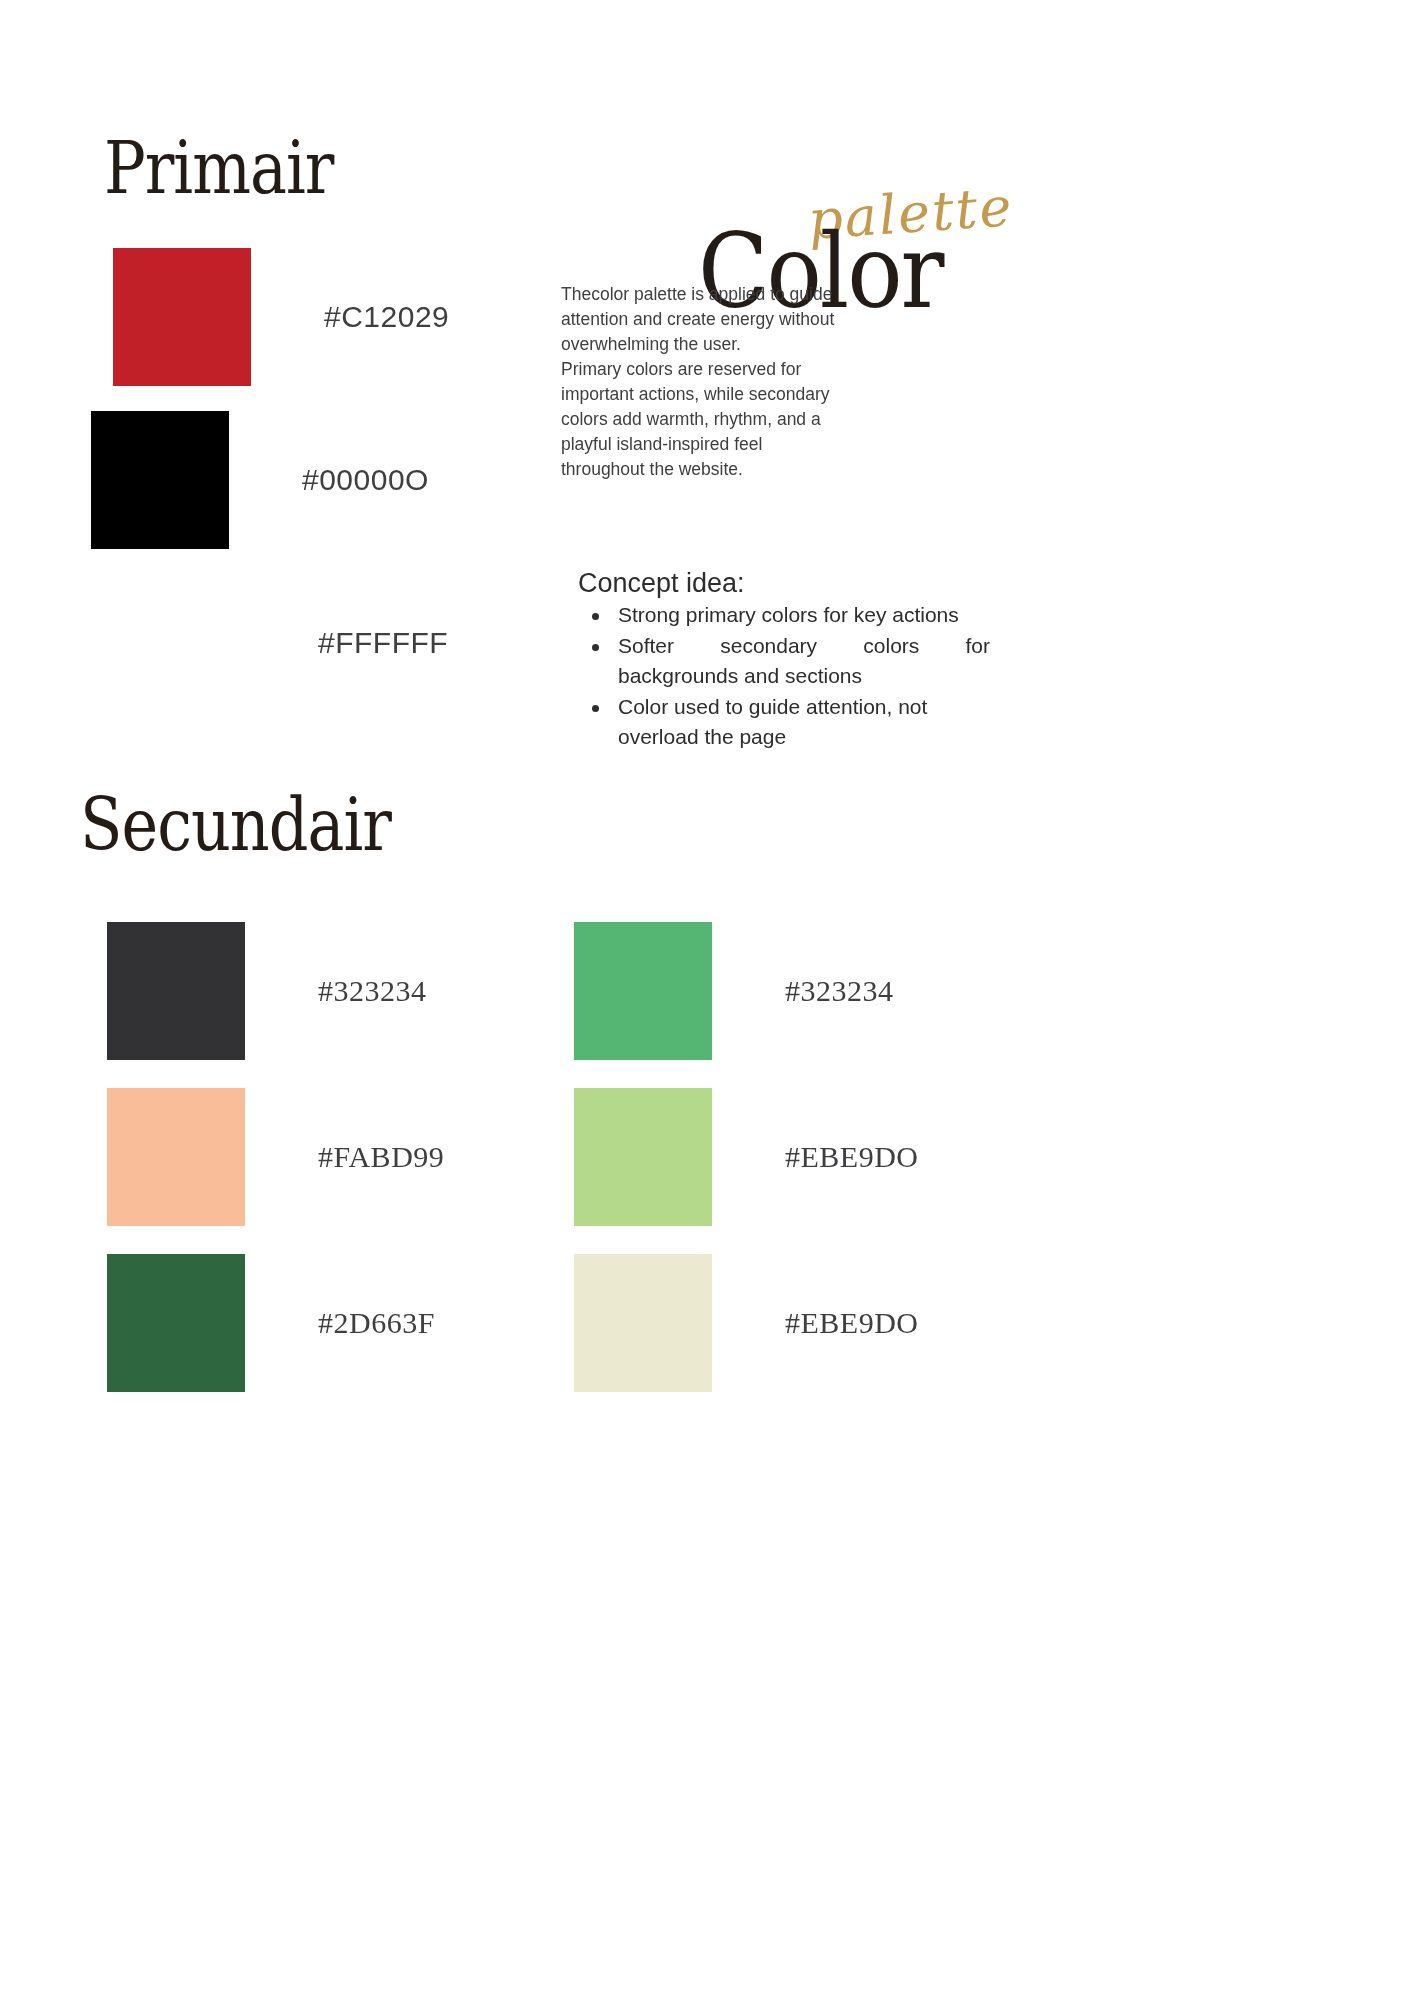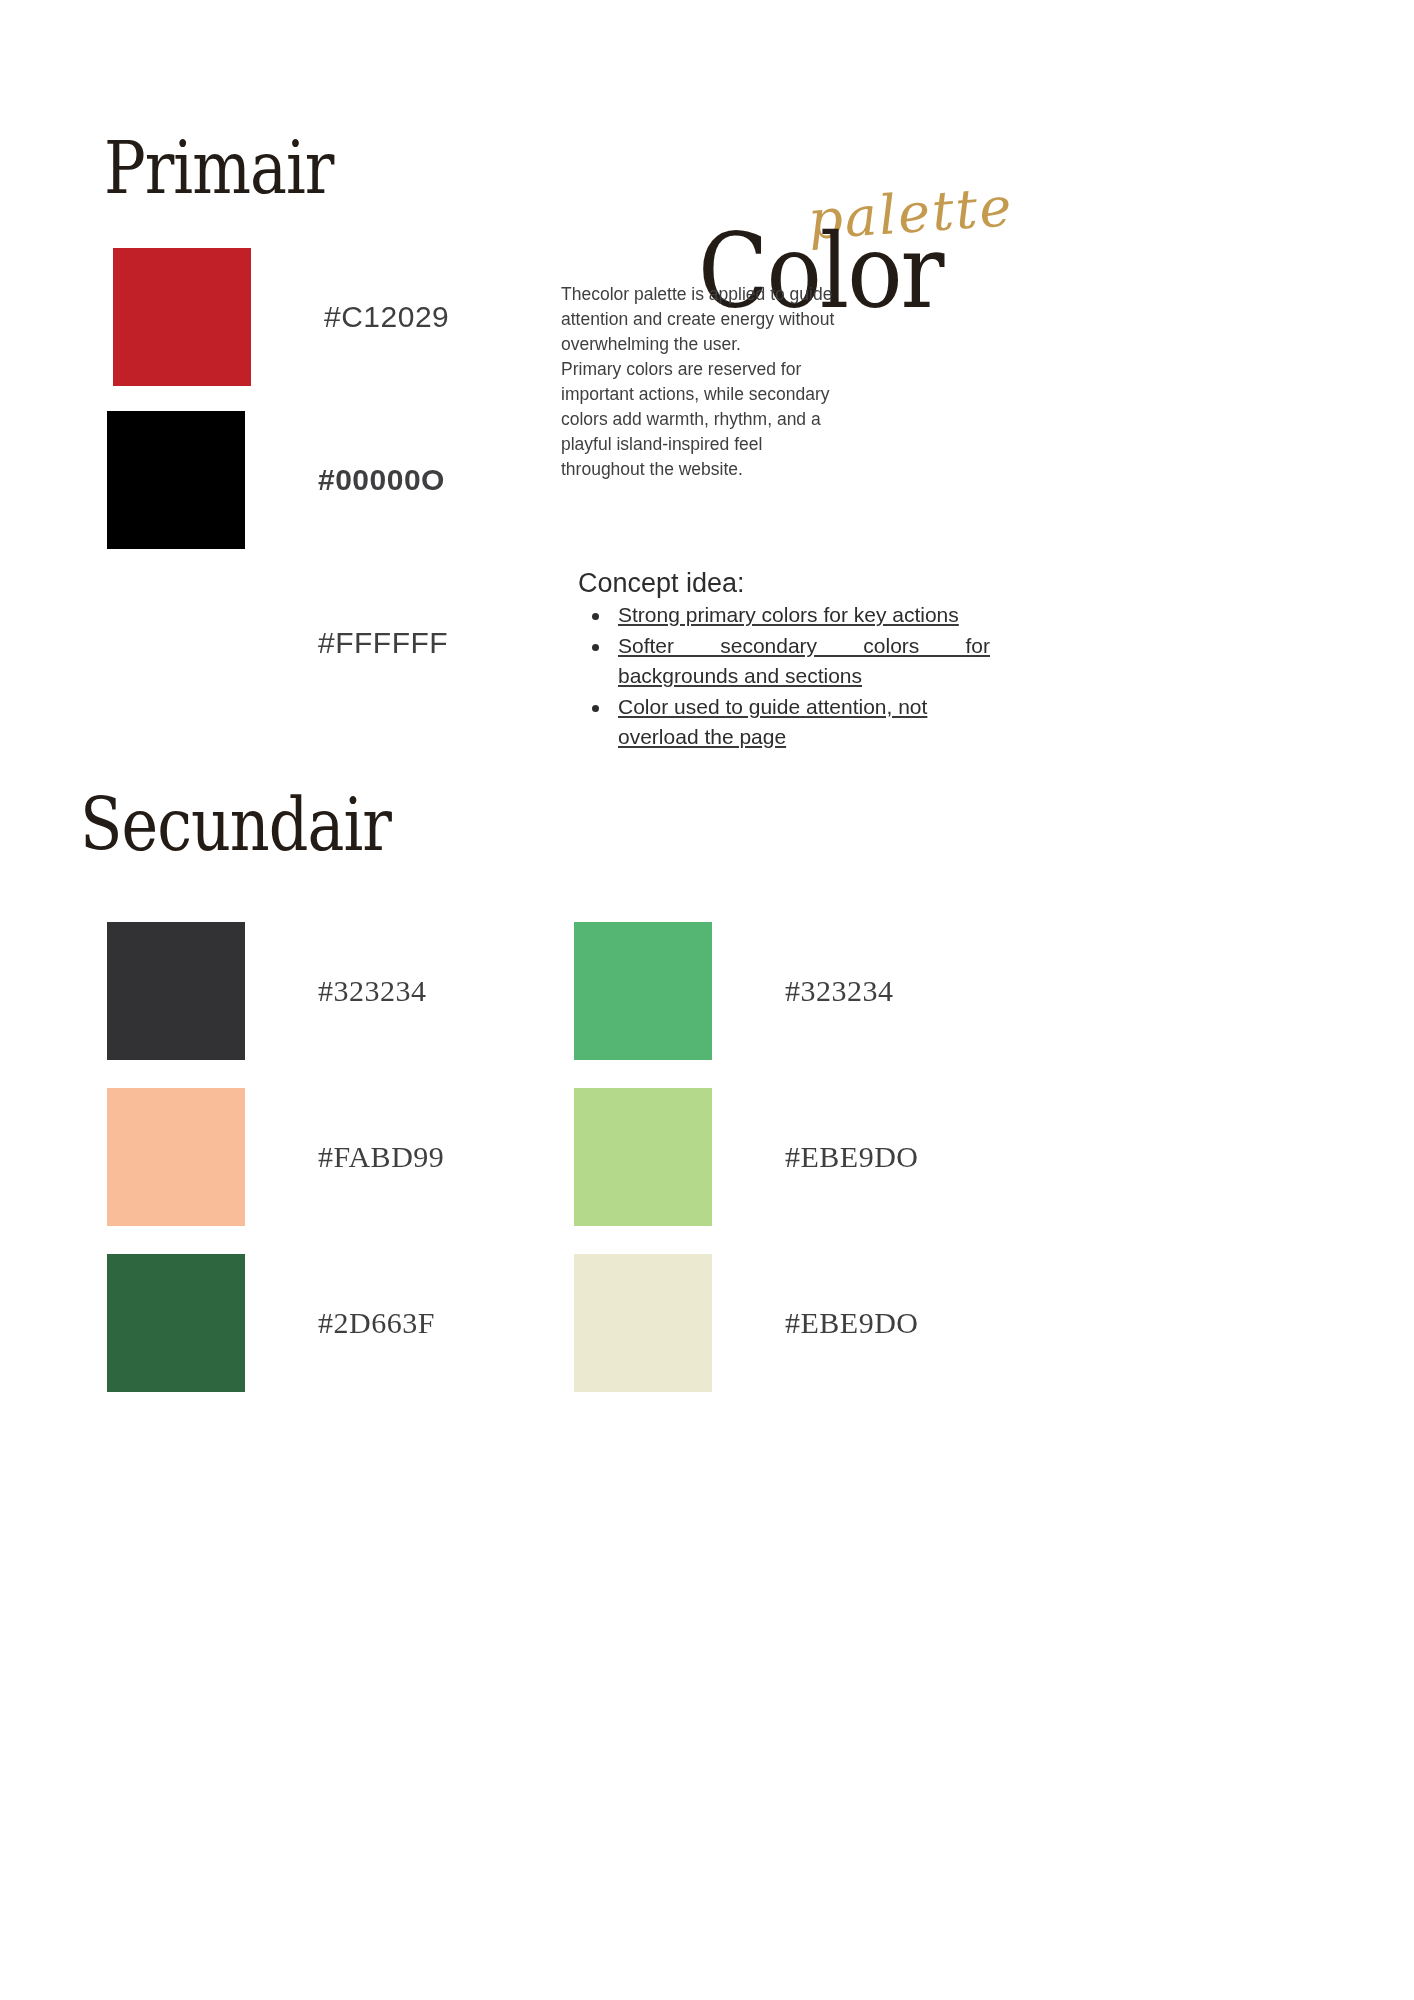--- a/index.html
+++ b/index.html
@@ -50,21 +50,21 @@
 
   
   #intro-paragraph {
     position:absolute; left:561px; top:282px; width:330px;
     font-size:17.5px; line-height:25px; color:#3f3f41;
   }
   #intro-paragraph p { margin:0; }
 
   #concept-block { position:absolute; left:578px; top:568px; width:412px; }
   #concept-title { font-size:27px; line-height:30px; color:#2d2d2d; }
-  #concept-list { list-style:none; margin-top:2px;text-decoration:underline; }
+  #concept-list { list-style:none; margin-top:2px; }
   #concept-list li {
     position:relative;
     padding-left:40px;
     font-size:21px;
     line-height:30px;
     color:#2d2d2d;
     margin-bottom:1px;
   }
   #concept-list li::before {
     content:"";
@@ -82,21 +82,21 @@
   .swatch.white-chip { background:#ffffff; }
   .hex-label {
     font-size:30px;
     color:#3f3f41;
     letter-spacing:0.5px;
     white-space:nowrap;
   }
 
   
   #primary-row-0 { left:113px; top:248px; }
-  #primary-row-1 { left:107px; top:411px;font-weight:bold; }
+  #primary-row-1 { left:91px; top:411px; }
   #primary-row-2 { left:107px; top:574px; }
   .primary-row .hex-label { margin-left:73px; }
 
   
   #sec-col-left  { position:absolute; left:107px; top:922px; }
   #sec-col-right { position:absolute; left:574px; top:922px; }
   .sec-row { display:flex; align-items:center; height:138px; margin-bottom:28px; }
   .sec-row .hex-label { margin-left:73px;font-family:Liberation Serif, serif; }
   .sec-col-right .hex-label { margin-left:73px; }
 </style>

